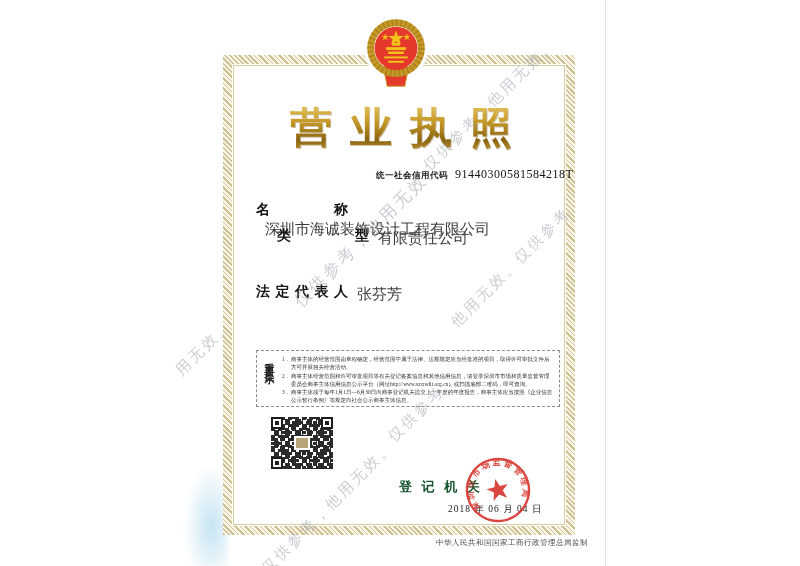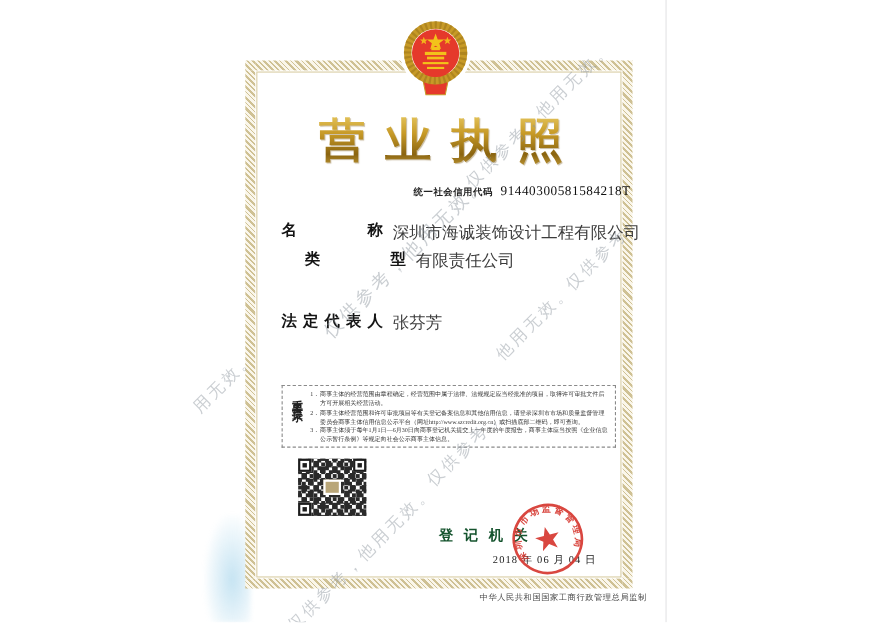--- a/index.html
+++ b/index.html
@@ -33,21 +33,21 @@
   }
   .credit-line{position:absolute; left:360px; top:164px; width:192px; text-align:right; z-index:2; white-space:nowrap;}
   .credit-label{font-size:8.5px; color:#222; font-weight:bold; letter-spacing:.5px;padding-left:16px;}
   .credit-code{font-size:12px; color:#111; margin-left:3px; letter-spacing:.5px;}
   
   .row{position:absolute; left:256px; display:flex; align-items:flex-start; z-index:2;}
   .f-label{width:92px; flex:none; font-family:"Liberation Sans", sans-serif; font-weight:bold;
     font-size:14px; color:#141414; text-align:justify; text-align-last:justify; line-height:1.2;}
   .f-value{margin-left:9px; font-size:15px; color:#3c3c3c; line-height:1.35; padding-top:1px;}
   .v-wrap{width:216px;}
-  .row-name{top:201px;} .row-type{top:227px;margin-left:21px;} .row-addr{top:250px;}
+  .row-name{top:201px;flex-direction:column;} .row-type{top:227px;margin-left:21px;} .row-addr{top:250px;}
   .row-legal{top:283px;} .row-date{top:307px;}
   
   .notice{position:absolute; left:256px; top:350px; width:304px; height:57px; box-sizing:border-box;
     border:1px dashed #8a8a8a; display:flex; align-items:stretch; z-index:2; background:rgba(255,255,255,.2);}
   .notice-label{flex:none; writing-mode:vertical-rl; text-orientation:upright; font-family:"Liberation Sans",sans-serif;
     font-weight:bold; font-size:10px; color:#222; letter-spacing:4px; padding:4px 3px 0 5px;}
   .notice-body{flex:1; padding:4px 5px 2px 3px; font-size:5.5px; line-height:1.5; color:#333;}
   .n-item{display:flex;}
   .n-no{flex:none; width:9px;}
   .n-text{flex:1;}

